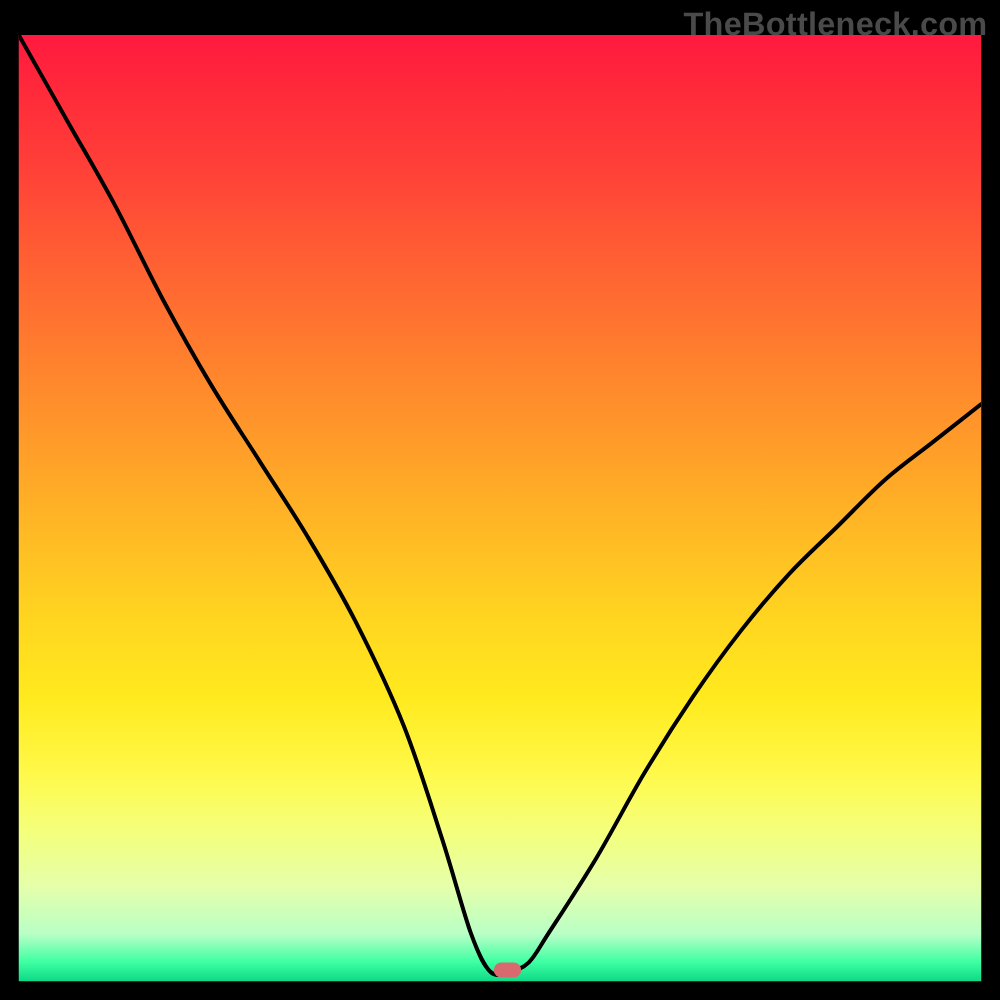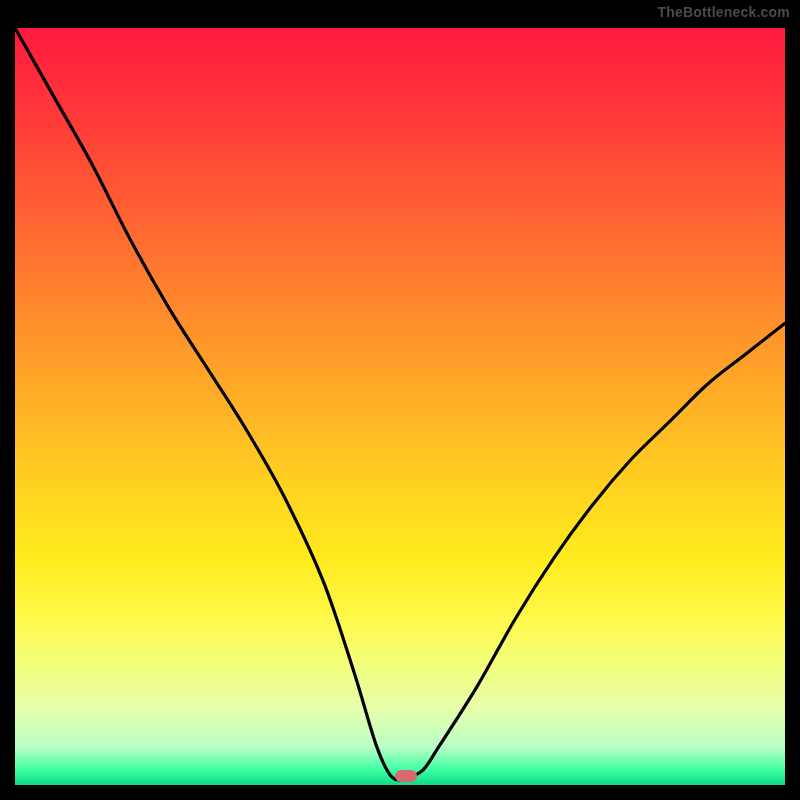--- a/index.html
+++ b/index.html
@@ -15,21 +15,21 @@
     position: relative;
     width: 800px;
     height: 800px;
     background: #000;
   }
   .watermark {
     position: absolute;
     top: 4px;
     right: 10px;
     color: #4a4a4a;
-    font-size: 14px;
+    font-size: 26px;
     font-weight: 600;
     letter-spacing: 0.2px;
     z-index: 5;
   }
   .plot {
     position: absolute;
     left: 15px;
     top: 28px;
     width: 770px;
     height: 757px;

